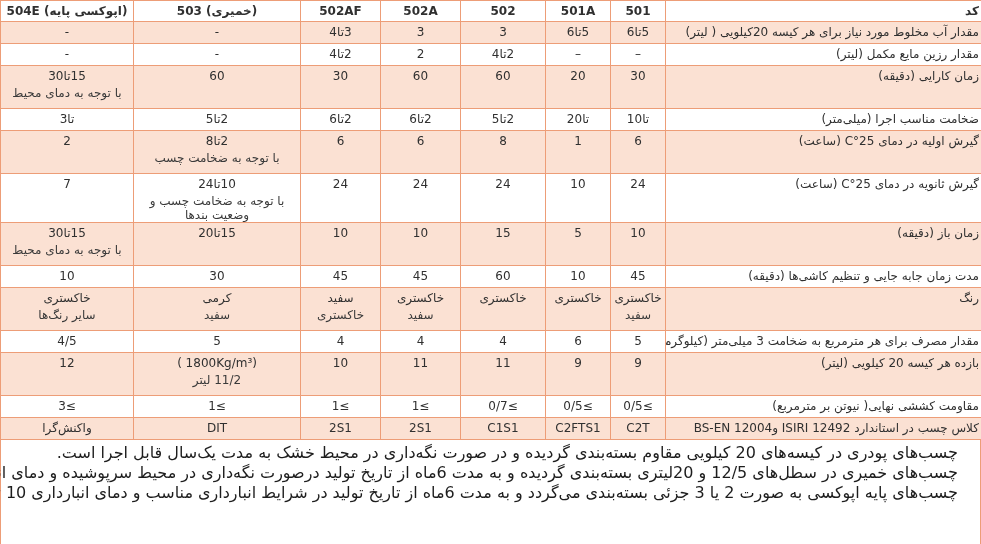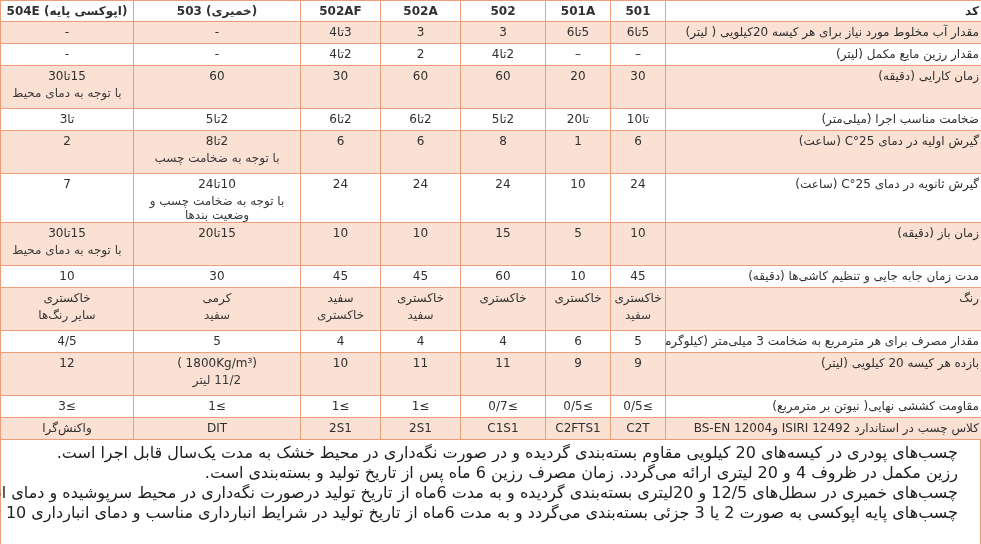--- a/index.html
+++ b/index.html
@@ -369,17 +369,16 @@
           </td>
           <td class="val">
             <div dir="rtl">واکنش‌گرا</div>
           </td>
         </tr>
       </tbody>
   </table>
 
   <div class="notes">
     <div class="line">چسب‌های پودری در کیسه‌های 20 کیلویی مقاوم بسته‌بندی گردیده و در صورت نگه‌داری در محیط خشک به مدت یک‌سال قابل اجرا است.</div>
-    <div class="line">رزین مکمل در ظروف 4 و 20 لیتری ارائه می‌گردد. زمان مصرف رزین 6 ماه پس از تاریخ تولید و بسته‌بندی است.</div>
     <div class="line">چسب‌های خمیری در سطل‌های 12/5 و 20لیتری بسته‌بندی گردیده و به مدت 6ماه از تاریخ تولید درصورت نگه‌داری در محیط سرپوشیده و دمای انبارداری 10 تا 30 درجه سانتی‌گراد قابل مصرف است.</div>
     <div class="line">چسب‌های پایه اپوکسی به صورت 2 یا 3 جزئی بسته‌بندی می‌گردد و به مدت 6ماه از تاریخ تولید در شرایط انبارداری مناسب و دمای انبارداری 10 تا 40 درجه سانتی‌گراد قابل مصرف است.</div>
   </div>
 </div>
 
 </body></html>

